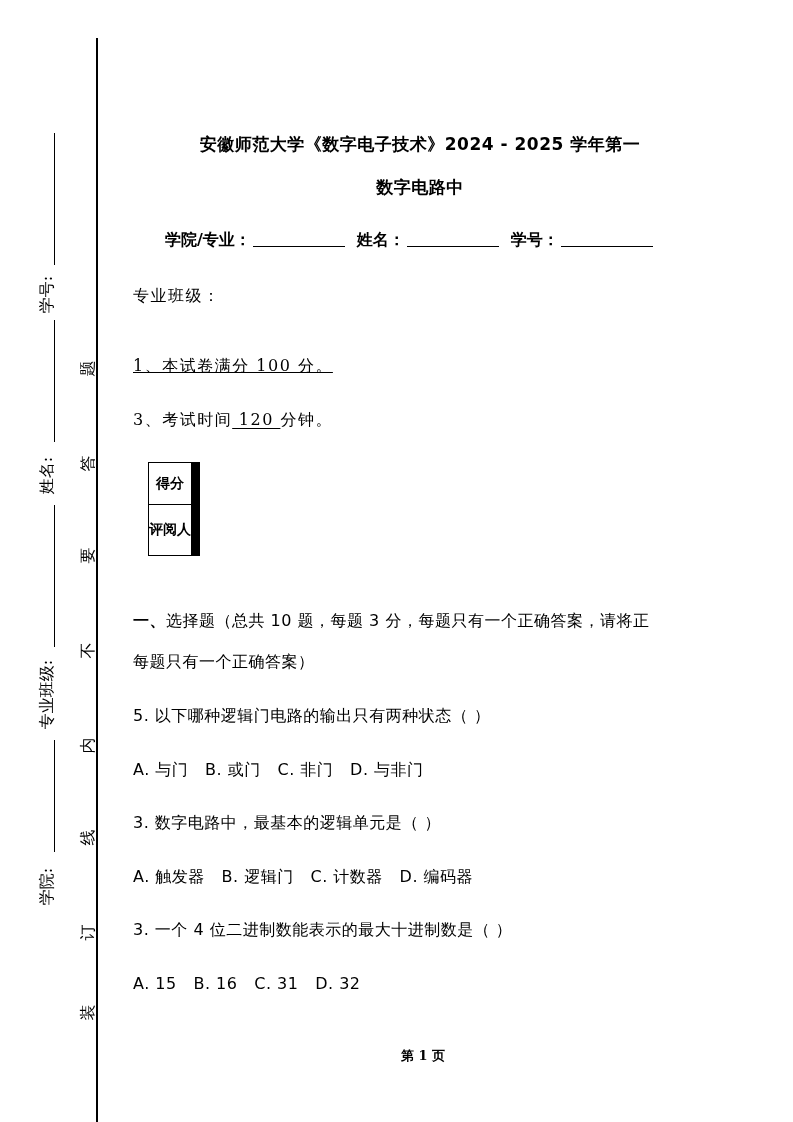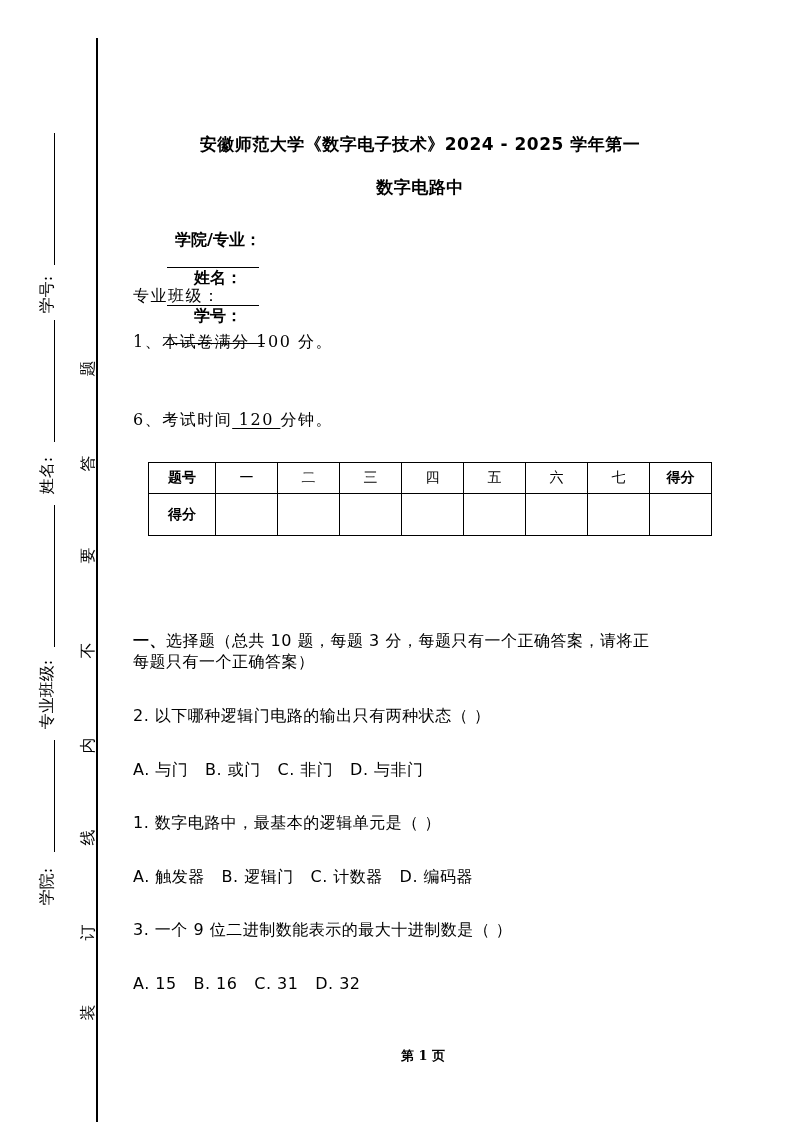--- a/index.html
+++ b/index.html
@@ -8,21 +8,21 @@
     .vline { position: absolute; background: #000; width: 1.5px; }
     .margin-label { position: absolute; font-size: 16px; transform: rotate(-90deg);
                     transform-origin: center center; white-space: nowrap; }
     .seal-char { position: absolute; font-size: 16px; transform: rotate(-90deg);
                  transform-origin: center center; left: 79px; width: 18px; text-align: center; }
     .title { position: absolute; left: 120px; width: 600px; text-align: center;
              font-family: "DejaVu Sans", "Liberation Sans", sans-serif; font-weight: bold;
              font-size: 17px; letter-spacing: 0.5px; }
     .info-row { position: absolute; left: 165px; top: 230px; font-size: 16px;
                 font-family: "DejaVu Sans", "Liberation Sans", sans-serif; font-weight: bold;
-                display: flex; align-items: center; white-space: nowrap; flex-direction: column; }
+                display: flex; align-items: flex-start; white-space: nowrap; }
     .info-row .blank { display: inline-block; width: 92px; border-bottom: 1px solid #000;
                        margin: 0 12px 0 2px; height: 16px; }
     .text { position: absolute; left: 133px; font-size: 16px; white-space: nowrap; letter-spacing: 1.5px; }
     .text.sans { font-family: "DejaVu Sans", "Liberation Sans", sans-serif; letter-spacing: 0.5px; }
     .u { text-decoration: underline; text-underline-offset: 3px; }
     table.score { position: absolute; left: 148px; top: 462px; border-collapse: collapse;
                   font-family: "DejaVu Sans", "Liberation Sans", sans-serif; font-size: 14px; }
     table.score td { border: 1px solid #000; text-align: center; padding: 0; }
     table.score td.head { font-weight: bold; }
     .footer { position: absolute; top: 1047px; left: 0; width: 846px; text-align: center;
@@ -58,59 +58,59 @@
 <div class="info-row">
   <span>学院/专业：</span>
   <span class="blank"></span>
   <span>姓名：</span>
   <span class="blank"></span>
   <span>学号：</span>
   <span class="blank" style="margin-right:0;"></span>
 </div>
 
 <div class="text" style="top:286px;">专业班级：</div>
-<div class="text" style="top:332px;">1、本试卷满分 100 分。</div>
+<div class="text" style="top:356px;text-decoration:underline;">1、本试卷满分 100 分。</div>
 <div class="text" style="top:410px;">
-  <span>6、考试时间</span><span class="u" style="white-space:pre;text-align:right;"> 120 </span><span>分钟。</span>
+  <span>3、考试时间</span><span class="u" style="white-space:pre;text-align:right;"> 120 </span><span>分钟。</span>
 </div>
 
 <table class="score">
   <tbody>
-      <tr style="height:31px;">
-    <td class="head" style="width:66px;">题号</td>
-    <td style="width:61px;">一</td>
-    <td style="width:61px;">二</td>
-    <td style="width:61px;">三</td>
-    <td style="width:61px;">四</td>
-    <td style="width:61px;">五</td>
-    <td style="width:61px;">六</td>
-    <td style="width:61px;">七</td>
-    <td class="head" style="width:61px;">得分</td>
-  </tr>
   <tr style="height:42px;">
     <td class="head">得分</td>
+    <td></td>
+    <td></td>
+    <td></td>
+    <td></td>
+    <td></td>
+    <td></td>
+    <td></td>
+    <td></td>
+  </tr>
+  <tr style="height:51px;">
+    <td class="head">评阅人</td>
     <td></td>
     <td></td>
     <td></td>
     <td></td>
     <td></td>
     <td></td>
     <td></td>
     <td></td>
   </tr>
 </tbody>
   </table>
 
-<div class="text sans" style="top:611px;margin-top:20px;">
+<div class="text sans" style="top:611px;">
   <span style="font-weight:bold;">一、</span><span>选择题（总共 10 题，每题 3 分，每题只有一个正确答案，请将正</span>
 </div>
 <div class="text sans" style="top:652px;">每题只有一个正确答案）</div>
 
-<div class="text sans" style="top:706px;">2. 以下哪种逻辑门电路的输出只有两种状态（    ）</div>
+<div class="text sans" style="top:706px;">5. 以下哪种逻辑门电路的输出只有两种状态（    ）</div>
 <div class="text sans" style="top:760px; white-space:pre;">A. 与门   B. 或门   C. 非门   D. 与非门</div>
 
-<div class="text sans" style="top:813px;">1. 数字电路中，最基本的逻辑单元是（    ）</div>
+<div class="text sans" style="top:813px;">3. 数字电路中，最基本的逻辑单元是（    ）</div>
 <div class="text sans" style="top:867px; white-space:pre;">A. 触发器   B. 逻辑门   C. 计数器   D. 编码器</div>
 
-<div class="text sans" style="top:920px;">3. 一个 9 位二进制数能表示的最大十进制数是（    ）</div>
+<div class="text sans" style="top:920px;">3. 一个 4 位二进制数能表示的最大十进制数是（    ）</div>
 <div class="text sans" style="top:974px; white-space:pre;text-align:center;">A. 15   B. 16   C. 31   D. 32</div>
 
 <div class="footer">第 1 页</div>
 
 </body></html>

